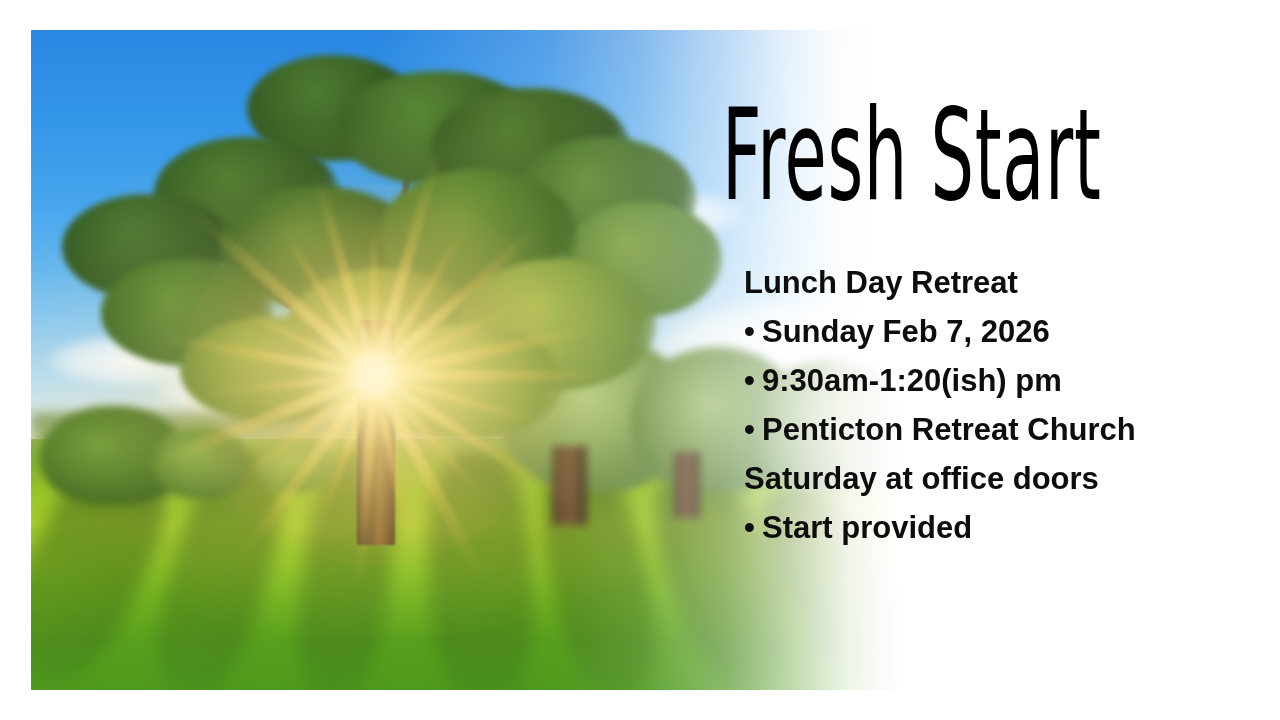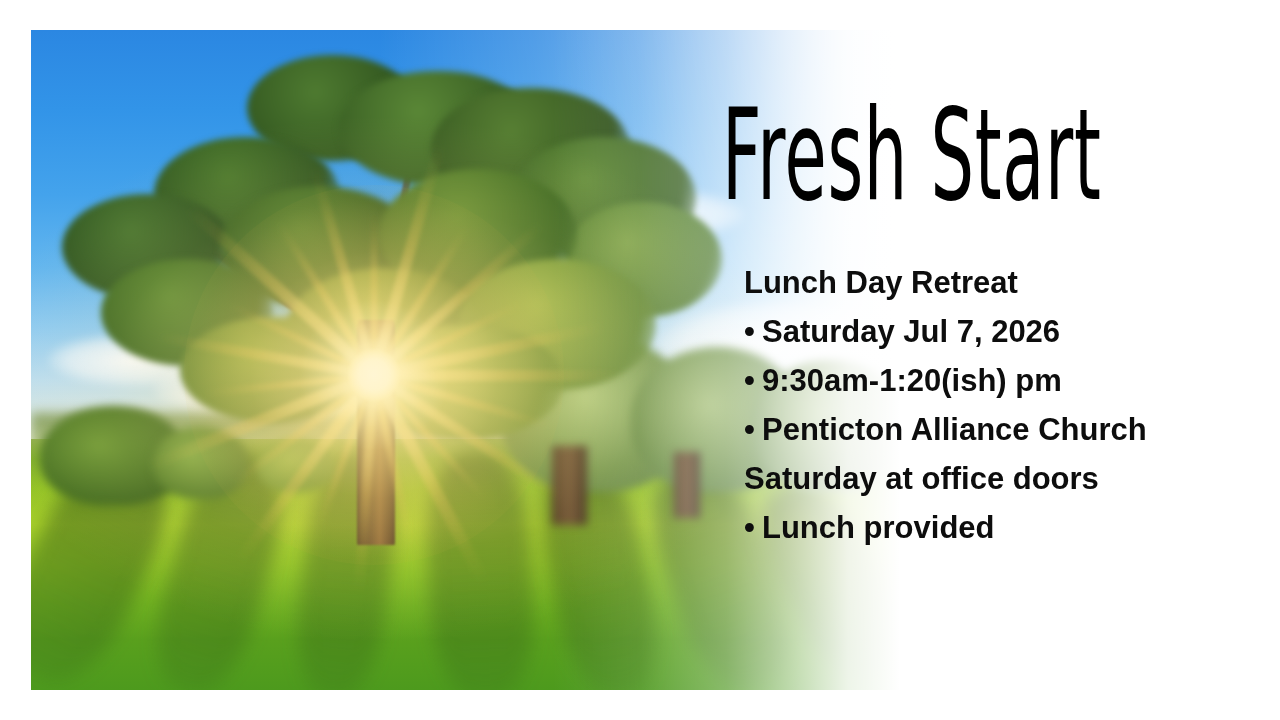--- a/index.html
+++ b/index.html
@@ -347,20 +347,20 @@
     </div>
 
     <div class="photo-layer" id="warm-wash"></div>
     <div class="photo-layer" id="photo-fade"></div>
   </div>
 
   <div id="title">Fresh Start</div>
 
   <div id="body-text">
     <span class="line">Lunch Day Retreat</span>
-    <span class="line"><span class="bullet-dot">•</span><span>Saturday Jul 7, 2026</span></span>
+    <span class="line"><span class="bullet-dot">•</span><span>Sunday Feb 7, 2026</span></span>
     <span class="line"><span class="bullet-dot">•</span><span>9:30am-1:20(ish) pm</span></span>
-    <span class="line"><span class="bullet-dot">•</span><span>Penticton Alliance Church</span></span>
+    <span class="line"><span class="bullet-dot">•</span><span>Penticton Retreat Church</span></span>
     <span class="line">Saturday at office doors</span>
-    <span class="line"><span class="bullet-dot">•</span><span>Lunch provided</span></span>
+    <span class="line"><span class="bullet-dot">•</span><span>Start provided</span></span>
   </div>
 
 </div>
 
 </body></html>

